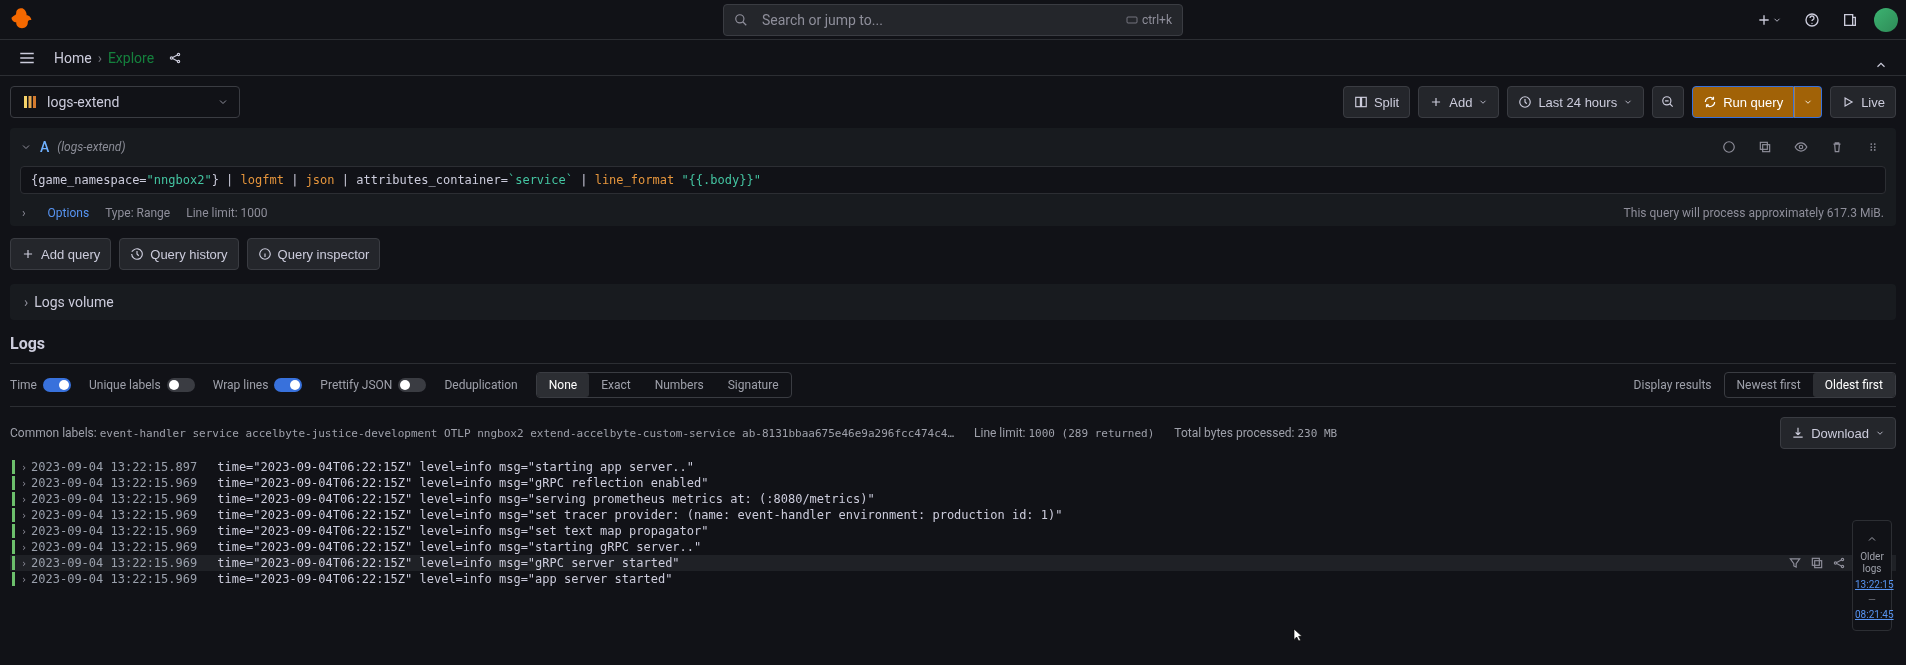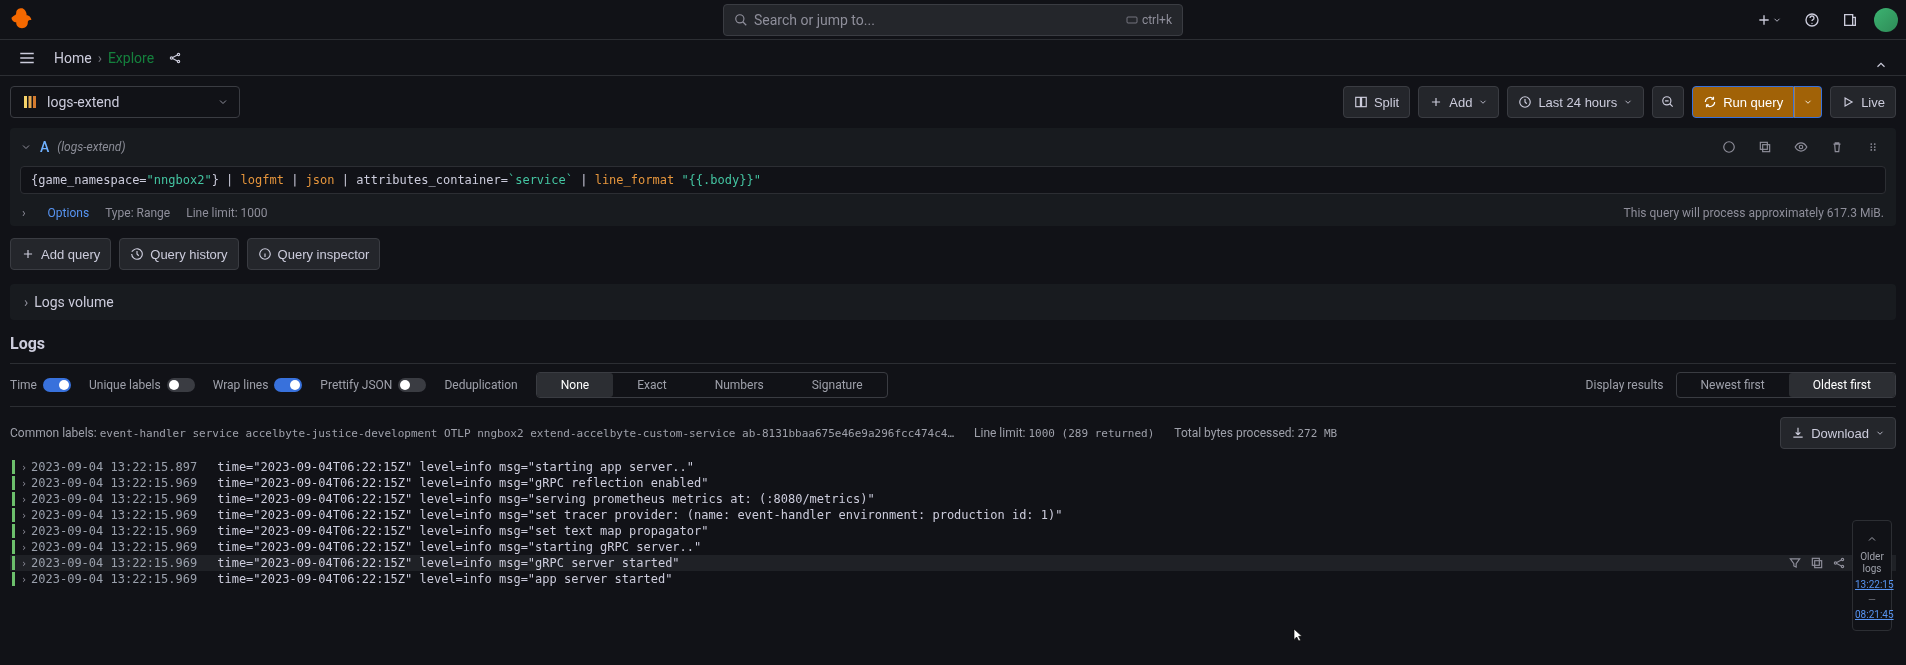--- a/index.html
+++ b/index.html
@@ -35,20 +35,21 @@
     align-items: center;
     background: #24262b;
     border: 1px solid #3a3c42;
     border-radius: 4px;
     padding: 4px 10px;
     width: 460px;
     height: 32px;
     position: absolute;
     left: 50%;
     transform: translateX(-50%);
+    gap: 8px;
   }
   .search-box .text {
     color: #8e8e9a;
     flex: 1;
     margin-left: 6px;
   }
   .kbd-chip {
     display: flex;
     align-items: center;
     color: #8e8e9a;
@@ -307,21 +308,21 @@
     top: 2px;
   }
   .switch.on .knob { right: 2px; }
   .switch.off .knob { left: 2px; }
   .radio-group {
     display: flex;
     border: 1px solid #3a3c42;
     border-radius: 4px;
   }
   .radio-item {
-    padding: 5px 24px;
+    padding: 5px 12px;
     cursor: pointer;
     color: #9ea0aa;
   }
   .radio-item.active {
     background: #2c2e33;
     color: #fff;
     border-radius: 3px;
   }
   .display-results {
     margin-left: auto;
@@ -689,21 +690,21 @@
         <div class="radio-group">
           <div class="radio-item">Newest first</div>
           <div class="radio-item active">Oldest first</div>
         </div>
       </div>
     </div>
 
     <div class="meta-row">
       <span><span>Common labels:</span> <span class="mono-small">event-handler  service  accelbyte-justice-development  OTLP  nngbox2  extend-accelbyte-custom-service  ab-8131bbaa675e46e9a296fcc474c4…</span></span>
       <span><span>Line limit:</span> <span class="mono-small">1000 (289 returned)</span></span>
-      <span><span>Total bytes processed:</span> <span class="mono-small">272 MB</span></span>
+      <span><span>Total bytes processed:</span> <span class="mono-small">230 MB</span></span>
       <button class="btn download-btn">
         <svg width="14" height="14" viewBox="0 0 24 24">
             <path d="M12 3v12m0 0l-4-4m4 4l4-4M4 19h16" fill="none" stroke="#ccccdc" stroke-width="2"></path>
           </svg>
         <span>Download</span>
         <svg width="10" height="10" viewBox="0 0 24 24">
             <path d="M6 9l6 6 6-6" fill="none" stroke="#ccccdc" stroke-width="2"></path>
           </svg>
       </button>
     </div>

